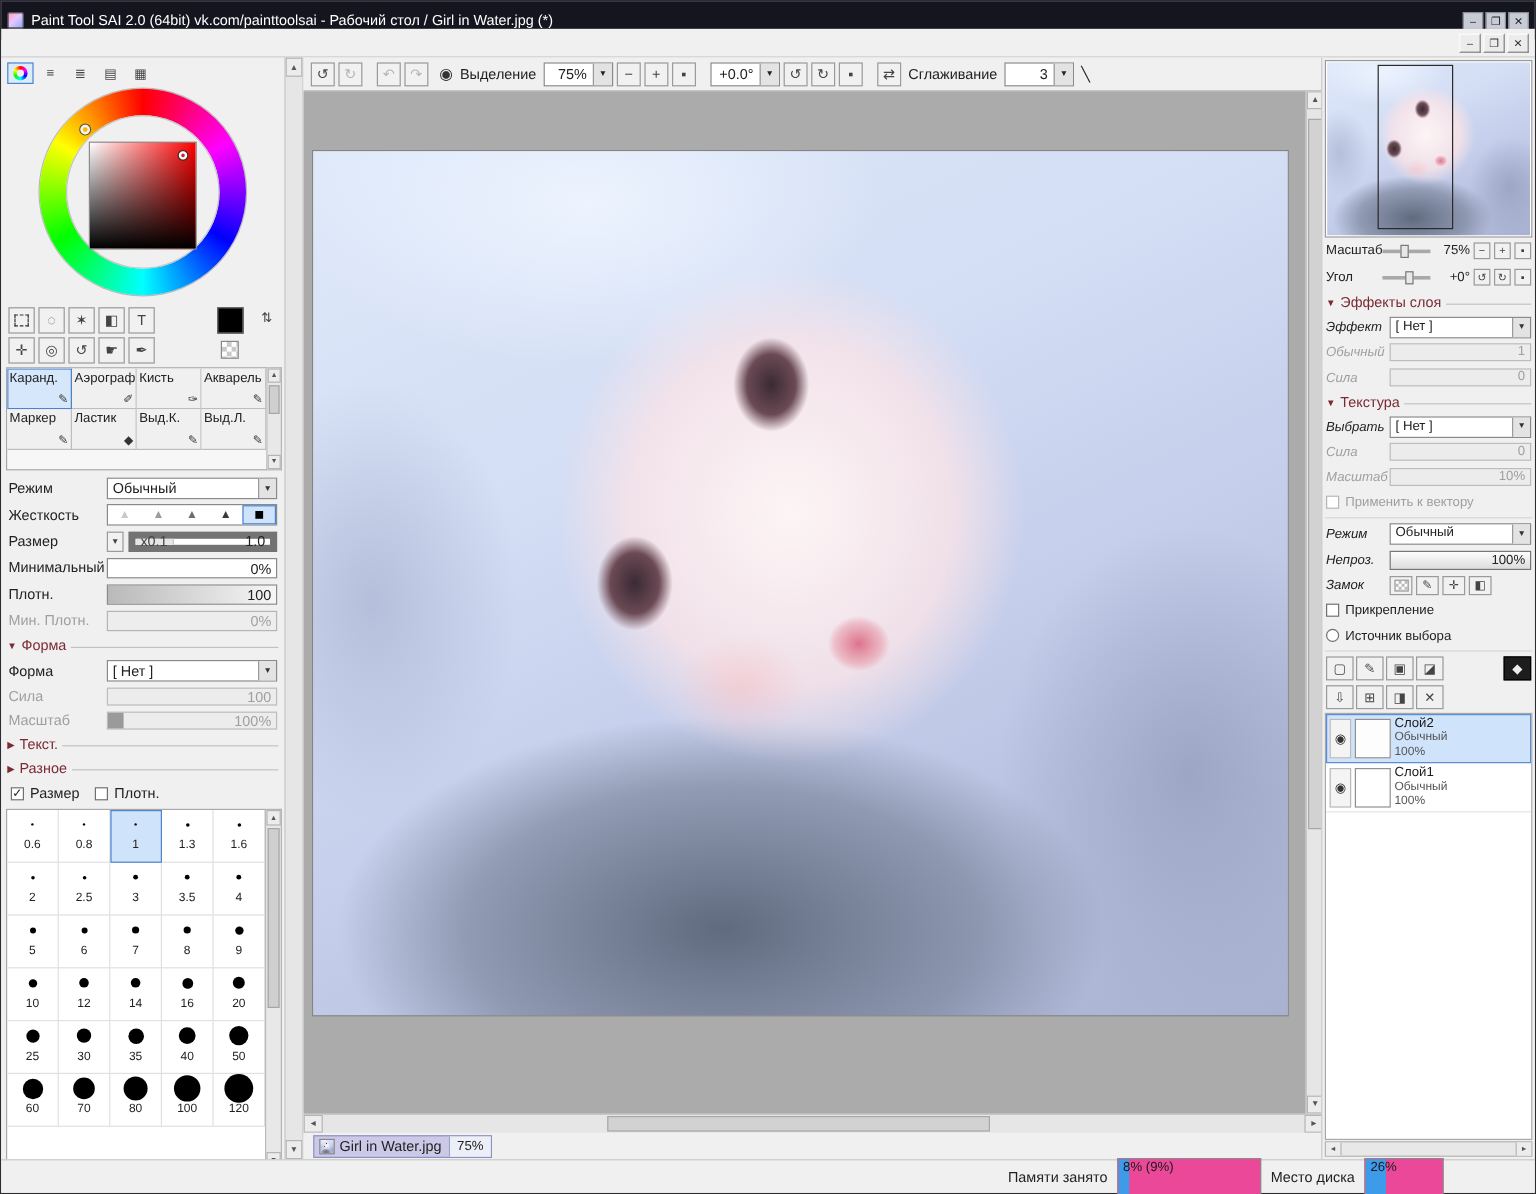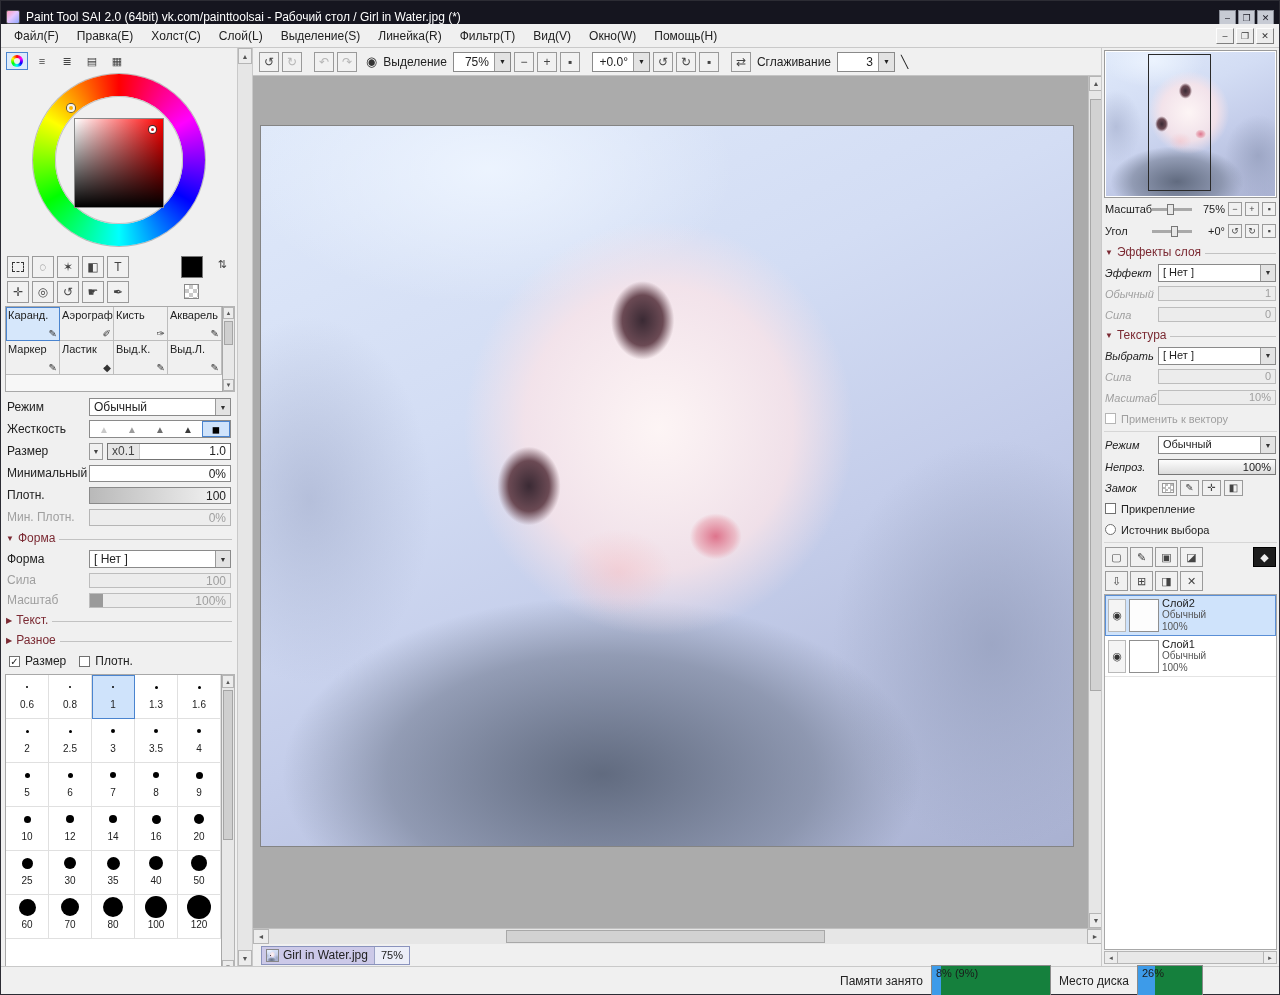--- a/index.html
+++ b/index.html
@@ -72,21 +72,21 @@
   .mini-vscroll .sb-ar { height:12px; font-size:6px; }
   .mini-vscroll .trk { flex:1; position:relative; }
   .mini-vscroll .thm { position:absolute; left:1px; right:1px; top:2px; height:40%; background:#cfcfcf; border:1px solid #a5a5a5; }
   .prow { display:flex; align-items:center; gap:4px; padding:0 6px; height:22px; }
   .plabel { width:78px; white-space:nowrap; }
   .plabel.gray, .gray-t { color:#9f9f9f; }
   .hard-box { flex:1; display:flex; height:18px; border:1px solid #8a8a8a; background:#fff; }
   .hard-cell { flex:1; display:flex; align-items:center; justify-content:center; font-size:10px; }
   .hard-cell.selected { background:#cfe3fb; outline:1px solid #4a84cf; outline-offset:-1px; }
   .spin { width:14px; height:17px; font-size:7px; }
-  .size-field { flex:1; height:17px; border:1px solid #737373; background:#fff; display:flex; }
+  .size-field { flex:1; height:17px; border:6px solid #737373; background:#fff; display:flex; align-items:center; }
   .size-field .mult { background:#e6e6e6; padding:0 4px; height:100%; display:flex; align-items:center; color:#444; border-right:1px solid #c9c9c9; }
   .size-field .fval { flex:1; text-align:right; padding-right:4px; }
   .gradbar { flex:1; height:17px; border:1px solid #8a8a8a; background:linear-gradient(90deg,#b9b9b9,#f6f6f6), #fff; text-align:right; padding:1px 4px; }
   .dis-slider { flex:1; height:15px; border:1px solid #bdbdbd; background:#ececec; color:#9f9f9f; text-align:right; padding:0 4px; position:relative; }
   .dis-slider .minifill { position:absolute; left:0; top:0; bottom:0; background:#9a9a9a; }
   .chk-row { display:flex; align-items:center; gap:5px; padding:0 8px; height:22px; }
   .size-area { display:flex; margin:2px 2px 0 4px; height:300px; }
   .size-grid { flex:1; display:grid; grid-template-columns:repeat(5,1fr); grid-auto-rows:44px; background:#fff; border:1px solid #a8a8a8; overflow:hidden; align-content:start; }
   .size-cell { border-right:1px solid #e0e0e0; border-bottom:1px solid #e0e0e0; display:flex; flex-direction:column; align-items:center; justify-content:flex-start; padding-bottom:3px; font-size:10px; }
   .size-cell.selected { background:#cfe3fb; outline:1px solid #4a84cf; outline-offset:-1px; }
@@ -166,53 +166,41 @@
   .lthumb.thumb-blank { background:#fdfdfd; }
   .linfo { display:flex; flex-direction:column; justify-content:center; line-height:12px; }
   .lname { font-size:11px; color:#1c1c1c; }
   .lmode,.lopa { font-size:10px; color:#555; }
   .rhscroll { height:13px; margin-top:1px; background:#e8e8e8; border:1px solid #b5b5b5; display:flex; flex:none; }
   .rhscroll .sb-ar { width:13px; font-size:6px; border:none; border-right:1px solid #b5b5b5; }
   .rhscroll .sb-ar:last-child { border-left:1px solid #b5b5b5; border-right:none; }
   .rhscroll .trk { flex:1; }
 
   
-  .pbar { position:relative; height:32px; border:1px solid #8a8a8a; background:#15803d; overflow:hidden; }
+  .pbar { position:relative; height:32px; border:1px solid #8a8a8a; background:#ec4899; overflow:hidden; }
   .pfill { position:absolute; left:0; top:0; bottom:0; background:#3d9be9; }
   .ptext { position:absolute; left:4px; top:1px; font-size:11px; color:#1a1a1a; white-space:nowrap; }
   .sep-line { border-top:1px solid #d6d6d6; margin:2px 0; flex:none; }
 </style>
 </head>
 <body>
 
 <div class="app">
 
   <div class="titlebar">
     <div class="app-icon"></div>
     <div class="title-text">Paint Tool SAI 2.0 (64bit) vk.com/painttoolsai - Рабочий стол / Girl in Water.jpg (*)</div>
     <div class="tb-btns">
       <div class="tb-btn">–</div>
       <div class="tb-btn">❐</div>
       <div class="tb-btn">✕</div>
     </div>
   </div>
 
   <div class="menubar">
-    <div class="menu-items">
-        <div class="menu-item">Файл(F)</div>
-        <div class="menu-item">Правка(E)</div>
-        <div class="menu-item">Холст(C)</div>
-        <div class="menu-item">Слой(L)</div>
-        <div class="menu-item">Выделение(S)</div>
-        <div class="menu-item">Линейка(R)</div>
-        <div class="menu-item">Фильтр(T)</div>
-        <div class="menu-item">Вид(V)</div>
-        <div class="menu-item">Окно(W)</div>
-        <div class="menu-item">Помощь(H)</div>
-      </div>
     <div class="mdi-btns">
       <div class="mdi-btn">–</div>
       <div class="mdi-btn">❐</div>
       <div class="mdi-btn">✕</div>
     </div>
   </div>
 
   <div class="leftpanel">
 
     <div class="icon-row">

